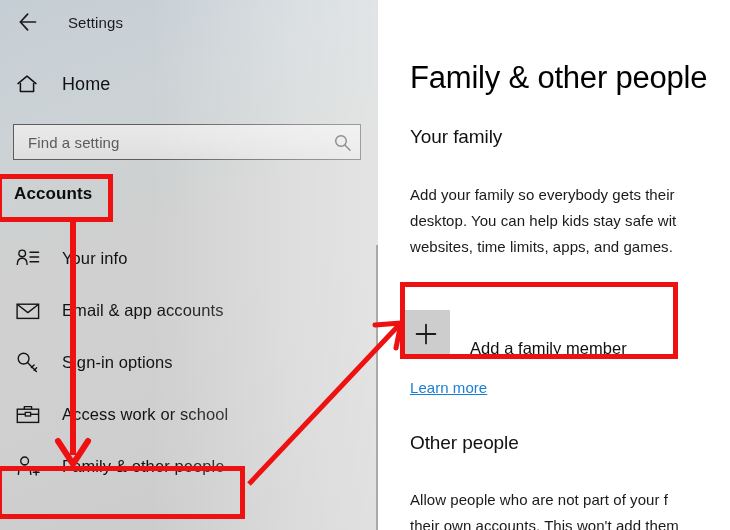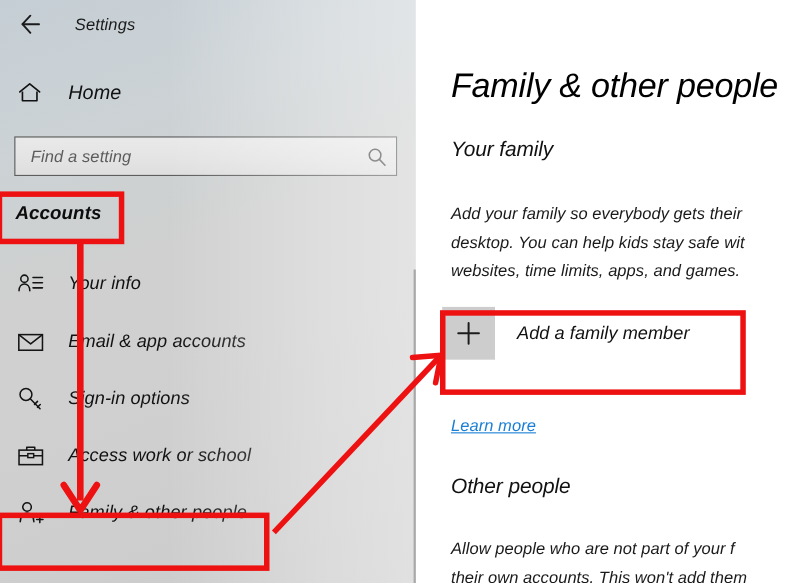--- a/index.html
+++ b/index.html
@@ -12,21 +12,20 @@
     font-family: "Liberation Sans", sans-serif;
     -webkit-font-smoothing: antialiased;
   }
 
   #app {
     position: relative;
     width: 730px;
     height: 530px;
     overflow: hidden;
     background: #ffffff;
-    font-style: italic;
   }
 
   
   .nav-pane {
     position: absolute;
     left: 0;
     top: 0;
     width: 378px;
     height: 530px;
     background:
@@ -190,24 +189,24 @@
     line-height: 26px;
     color: #1a1a1a;
     white-space: pre;
     letter-spacing: .05px;
   }
   #copy-family { top: 182px; }
   #copy-other { top: 487px; }
 
   .add-tile {
     position: absolute;
-    left: 24px; top: 274px;
+    left: 24px; top: 300px;
     height: 58px;
     display: flex;
-    align-items: center;
+    align-items: flex-end;
   }
   .plus-square {
     width: 48px; height: 48px;
     background: #cdcdcd;
     display: flex;
     align-items: center;
     justify-content: center;
     flex: none;
   }
   .add-tile-label {

